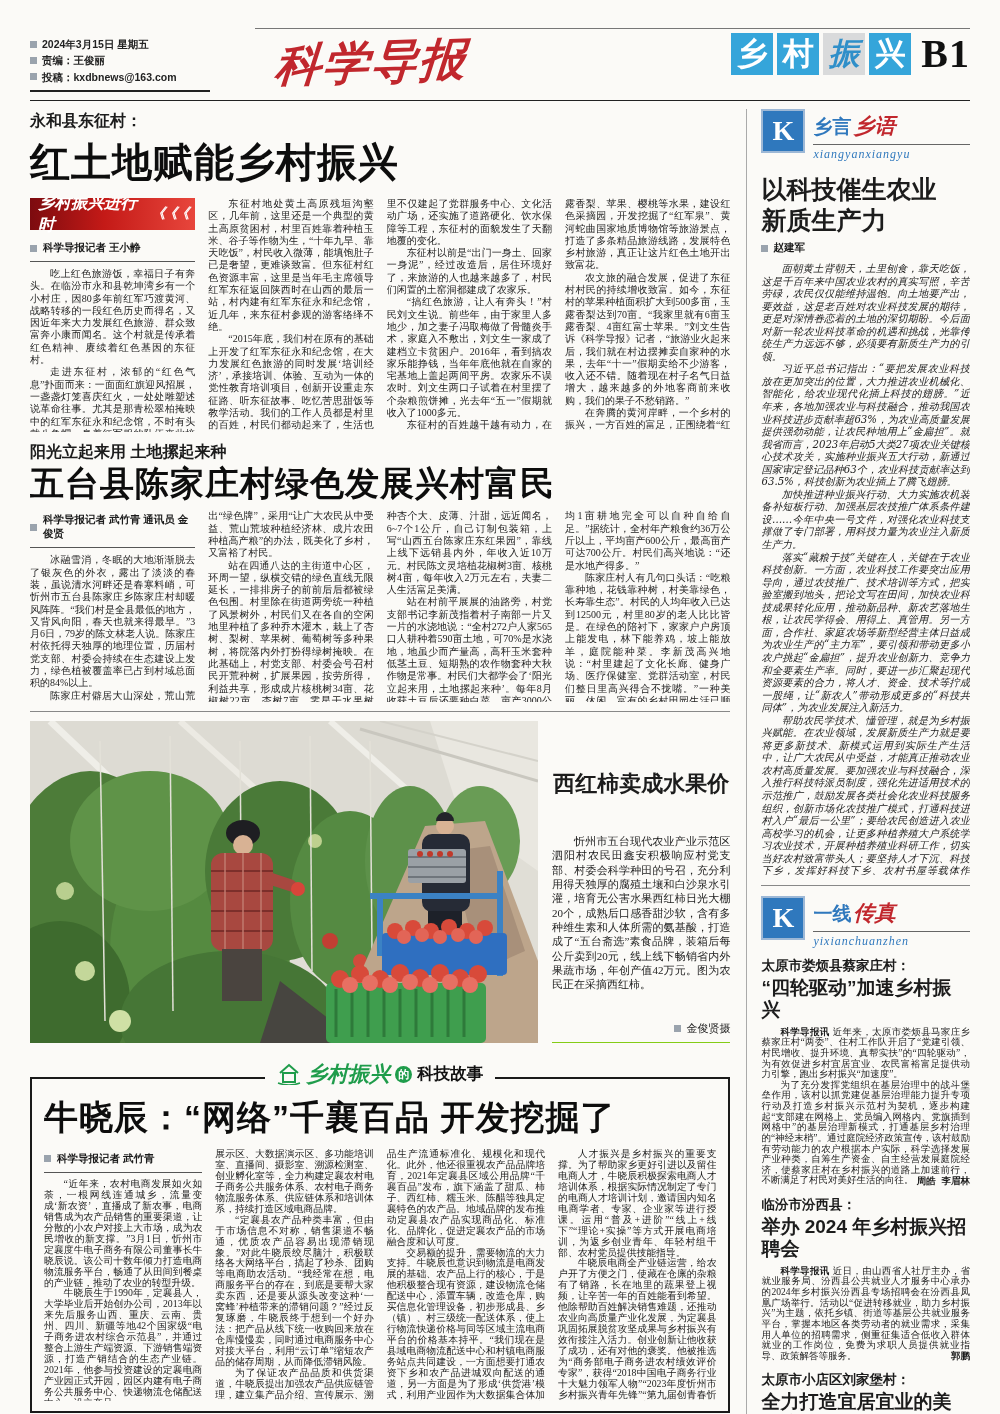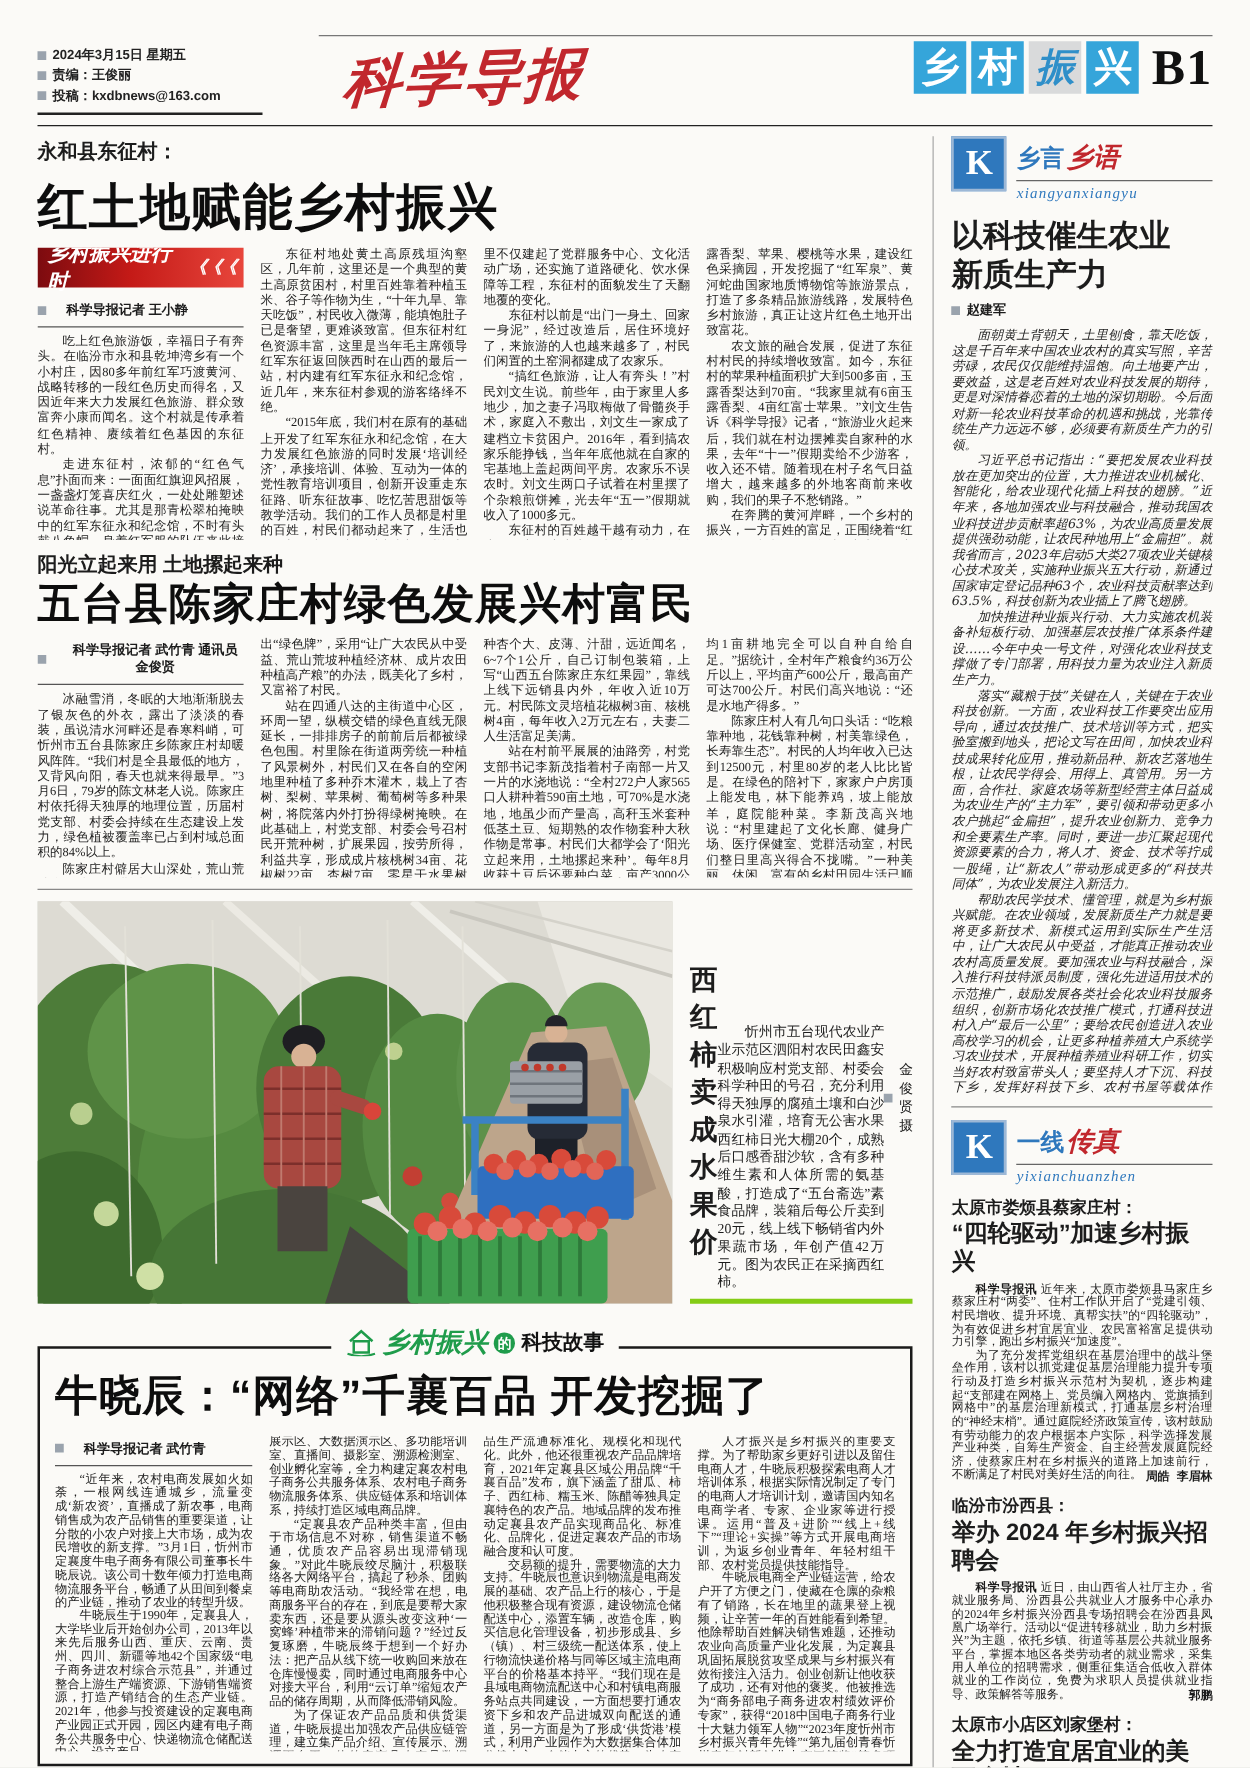--- a/index.html
+++ b/index.html
@@ -24,41 +24,41 @@
   .pageno{font-size:40px;font-weight:900;color:#111;font-family:"Liberation Serif",serif;margin-left:6px;letter-spacing:1px;}
 
   
   .main{display:flex;margin-top:8px;}
   .left{width:712px;}
   .right{width:212px;margin-left:16px;border-left:1px solid #aaa;padding-left:14px;}
 
   
   .kicker{font-family:"Liberation Sans",sans-serif;font-weight:bold;font-size:16px;margin:2px 0 2px;}
   .headline{font-family:"Liberation Sans",sans-serif;font-weight:900;letter-spacing:1px;color:#0d0d0d;}
-  .h1a{font-size:40px;line-height:1.1;margin:12px 0 10px;}
+  .h1a{font-size:40px;line-height:1.1;margin:12px 0 10px;font-family:Liberation Mono, monospace;}
   .h2a{font-size:34px;line-height:1.1;margin:0 0 8px;}
   .cols{display:flex;gap:13px;}
   .col{flex:1 1 0;overflow:hidden;}
   p.b{font-size:10px;line-height:1.23;text-align:justify;margin:0;}
   p.ind{text-indent:2em;}
-  .byline{display:flex;align-items:center;gap:16px;font-family:"Liberation Sans",sans-serif;
-        font-size:10.5px;font-weight:bold;border-bottom:1px solid #555;padding:3px 0 6px;margin-bottom:6px;text-align:center;}
+  .byline{display:flex;align-items:center;gap:6px;font-family:"Liberation Sans",sans-serif;
+        font-size:10.5px;font-weight:bold;border-bottom:1px solid #555;padding:3px 0 6px;margin-bottom:6px;}
   .banner{height:32px;background:linear-gradient(90deg,#7c0b0f,#c41a17 45%,#e8463c);color:#fff;
         display:flex;align-items:center;gap:6px;padding:0 8px;margin-bottom:8px;
         font-family:"Liberation Sans",sans-serif;font-weight:900;font-style:italic;font-size:16.5px;}
   .banner .marks{font-size:14px;letter-spacing:-2px;}
   .rule{border-top:1px solid #888;margin:9px 0;}
 
   .colsA1{height:234px;}
   .colsA2{height:192px;}
 
   
   .photorow{display:flex;gap:14px;margin-top:4px;}
   .photo{width:508px;height:322px;flex:0 0 auto;background:#dcdad3;overflow:hidden;}
-  .capcol{flex:1 1 auto;display:flex;flex-direction:row;border-bottom:4px solid #84cc16;padding-bottom:6px;}
+  .capcol{flex:1 1 auto;display:flex;flex-direction:column;border-bottom:1px solid #84cc16;padding-bottom:6px;gap:28px;}
   .captitle{font-family:"Liberation Sans",sans-serif;font-weight:900;font-size:22px;text-align:center;margin-top:48px;}
   .captext{margin-top:auto;font-size:11px;line-height:1.3;text-align:justify;text-indent:2em;}
   .capcredit{display:flex;justify-content:flex-end;align-items:center;gap:5px;font-size:11px;margin-top:2px;}
 
   
   .storywrap{position:relative;margin-top:34px;}
   .badge{position:absolute;left:50%;top:-17px;transform:translateX(-50%);background:#fbfaf7;
         display:flex;align-items:center;gap:5px;padding:0 12px;white-space:nowrap;}
   .badge .b1{color:#1f9c4b;font-weight:900;font-style:italic;font-size:21px;font-family:"Liberation Serif",serif;}
   .badge .b2{width:17px;height:17px;border-radius:50%;background:#1f9c4b;color:#fff;font-size:11px;

